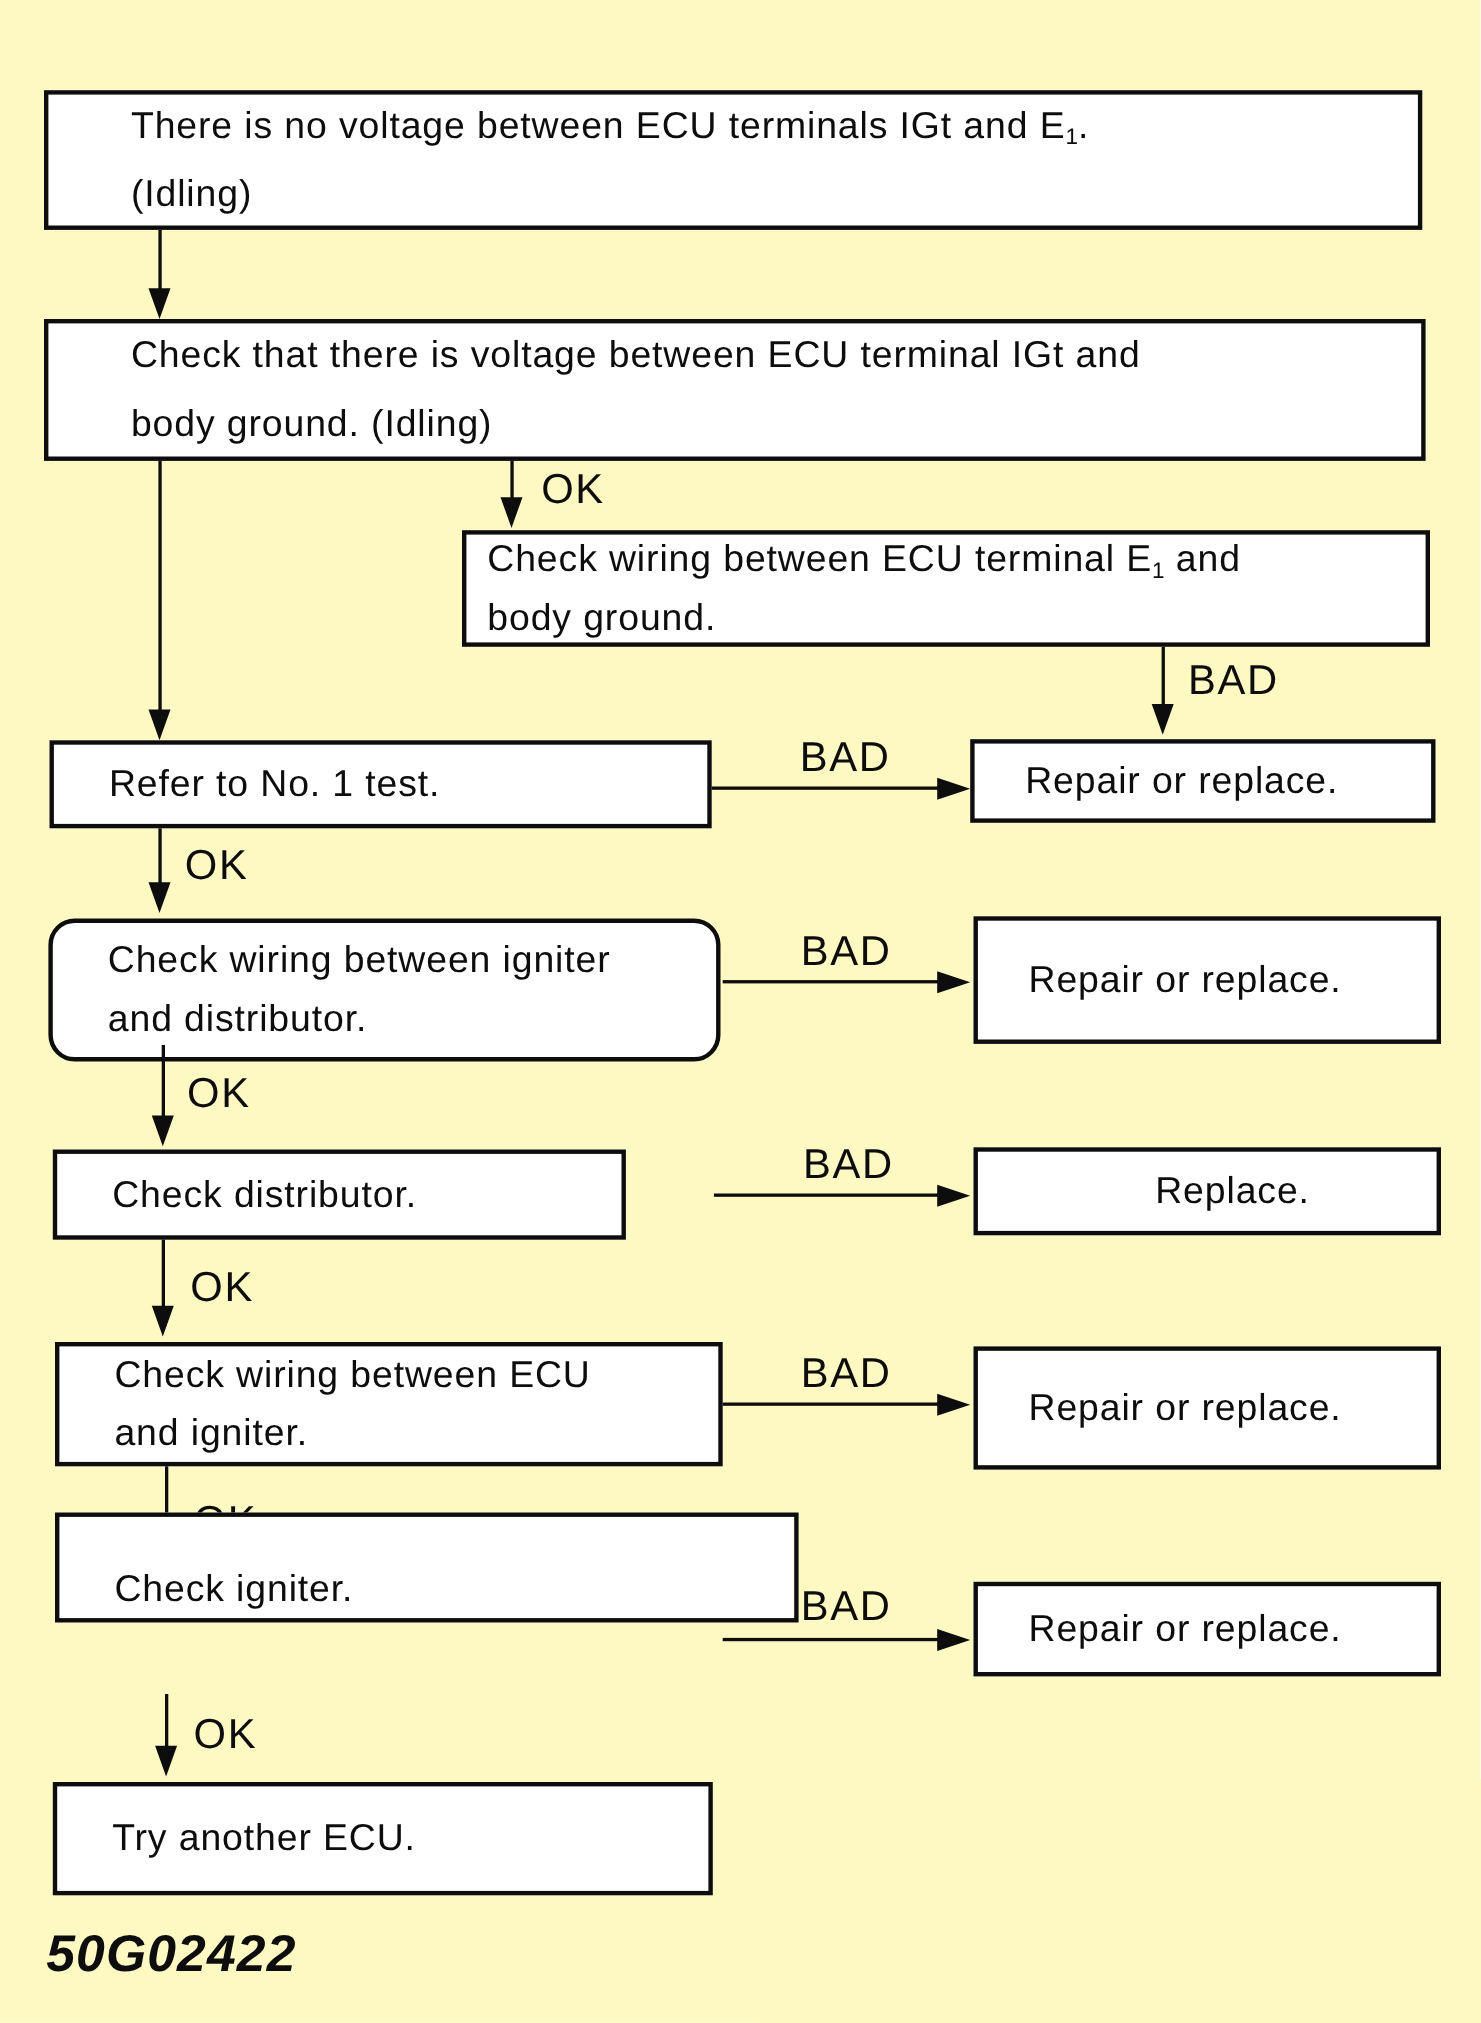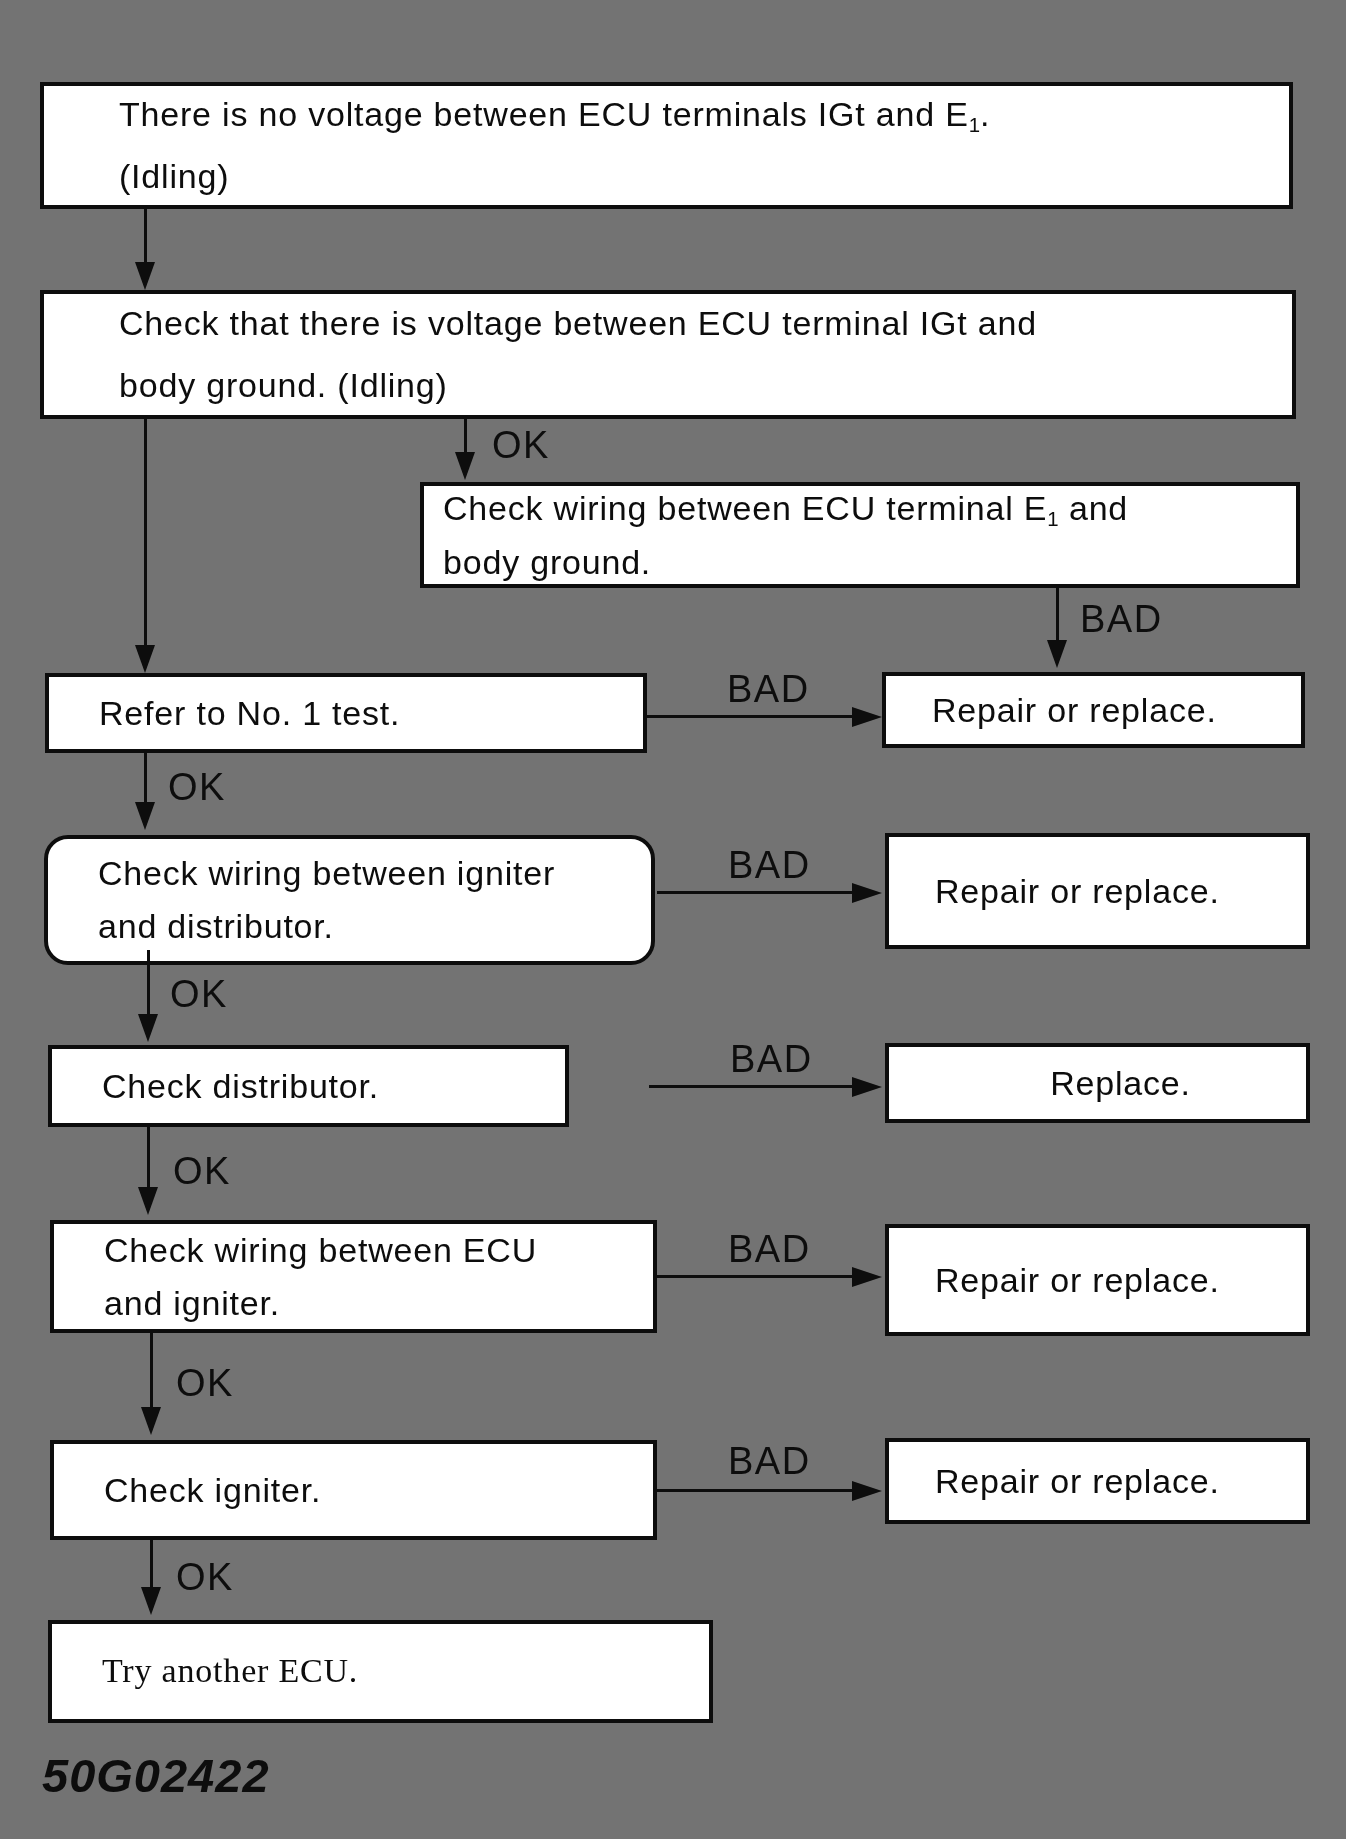--- a/index.html
+++ b/index.html
@@ -1,19 +1,19 @@
 <!DOCTYPE html>
 <html><head>
 <meta charset="utf-8">
 <style>
   html,body{margin:0;padding:0;background:#ffffff;}
   .page{
     position:relative;
     width:1346px;height:1839px;
-    background:#737373;
+    background:#fef9c3;
     font-family:"Liberation Sans","DejaVu Sans",sans-serif;
     color:#0d0d0d;
     overflow:hidden;
   }
   .box{
     position:absolute;
     box-sizing:border-box;
     background:#ffffff;
     border:4px solid #0d0d0d;
     display:flex;
@@ -142,33 +142,33 @@
     <div class="line">Repair or replace.</div>
   </div>
   <div class="hline" style="left:657px;top:1275px;width:202px;"></div>
   <div class="ah-right" style="left:852px;top:1267px;"></div>
   <div class="edge-label" style="left:728px;top:1228px;">BAD</div>
 
   <div class="vline" style="left:150px;top:1333px;height:76px;"></div>
   <div class="ah-down" style="left:141px;top:1407px;"></div>
   <div class="edge-label" style="left:176px;top:1362px;">OK</div>
 
-  <div class="box leftcol" style="left:50px;top:1440px;width:607px;height:100px;">
+  <div class="box leftcol" style="left:50px;top:1375px;width:676px;height:100px;justify-content:flex-end;">
     <div class="line">Check igniter.</div>
   </div>
   <div class="box rightcol" style="left:885px;top:1438px;width:425px;height:86px;">
     <div class="line">Repair or replace.</div>
   </div>
   <div class="hline" style="left:657px;top:1489px;width:202px;"></div>
   <div class="ah-right" style="left:852px;top:1481px;"></div>
   <div class="edge-label" style="left:728px;top:1440px;">BAD</div>
 
   <div class="vline" style="left:150px;top:1540px;height:49px;"></div>
   <div class="ah-down" style="left:141px;top:1587px;"></div>
   <div class="edge-label" style="left:176px;top:1556px;">OK</div>
 
-  <div class="box leftcol" style="left:48px;top:1620px;width:665px;height:103px;font-family:Liberation Serif, serif;">
+  <div class="box leftcol" style="left:48px;top:1620px;width:600px;height:103px;">
     <div class="line">Try another ECU.</div>
   </div>
 
   <div class="figure-code">50G02422</div>
 
 </div>
 
 </body></html>

